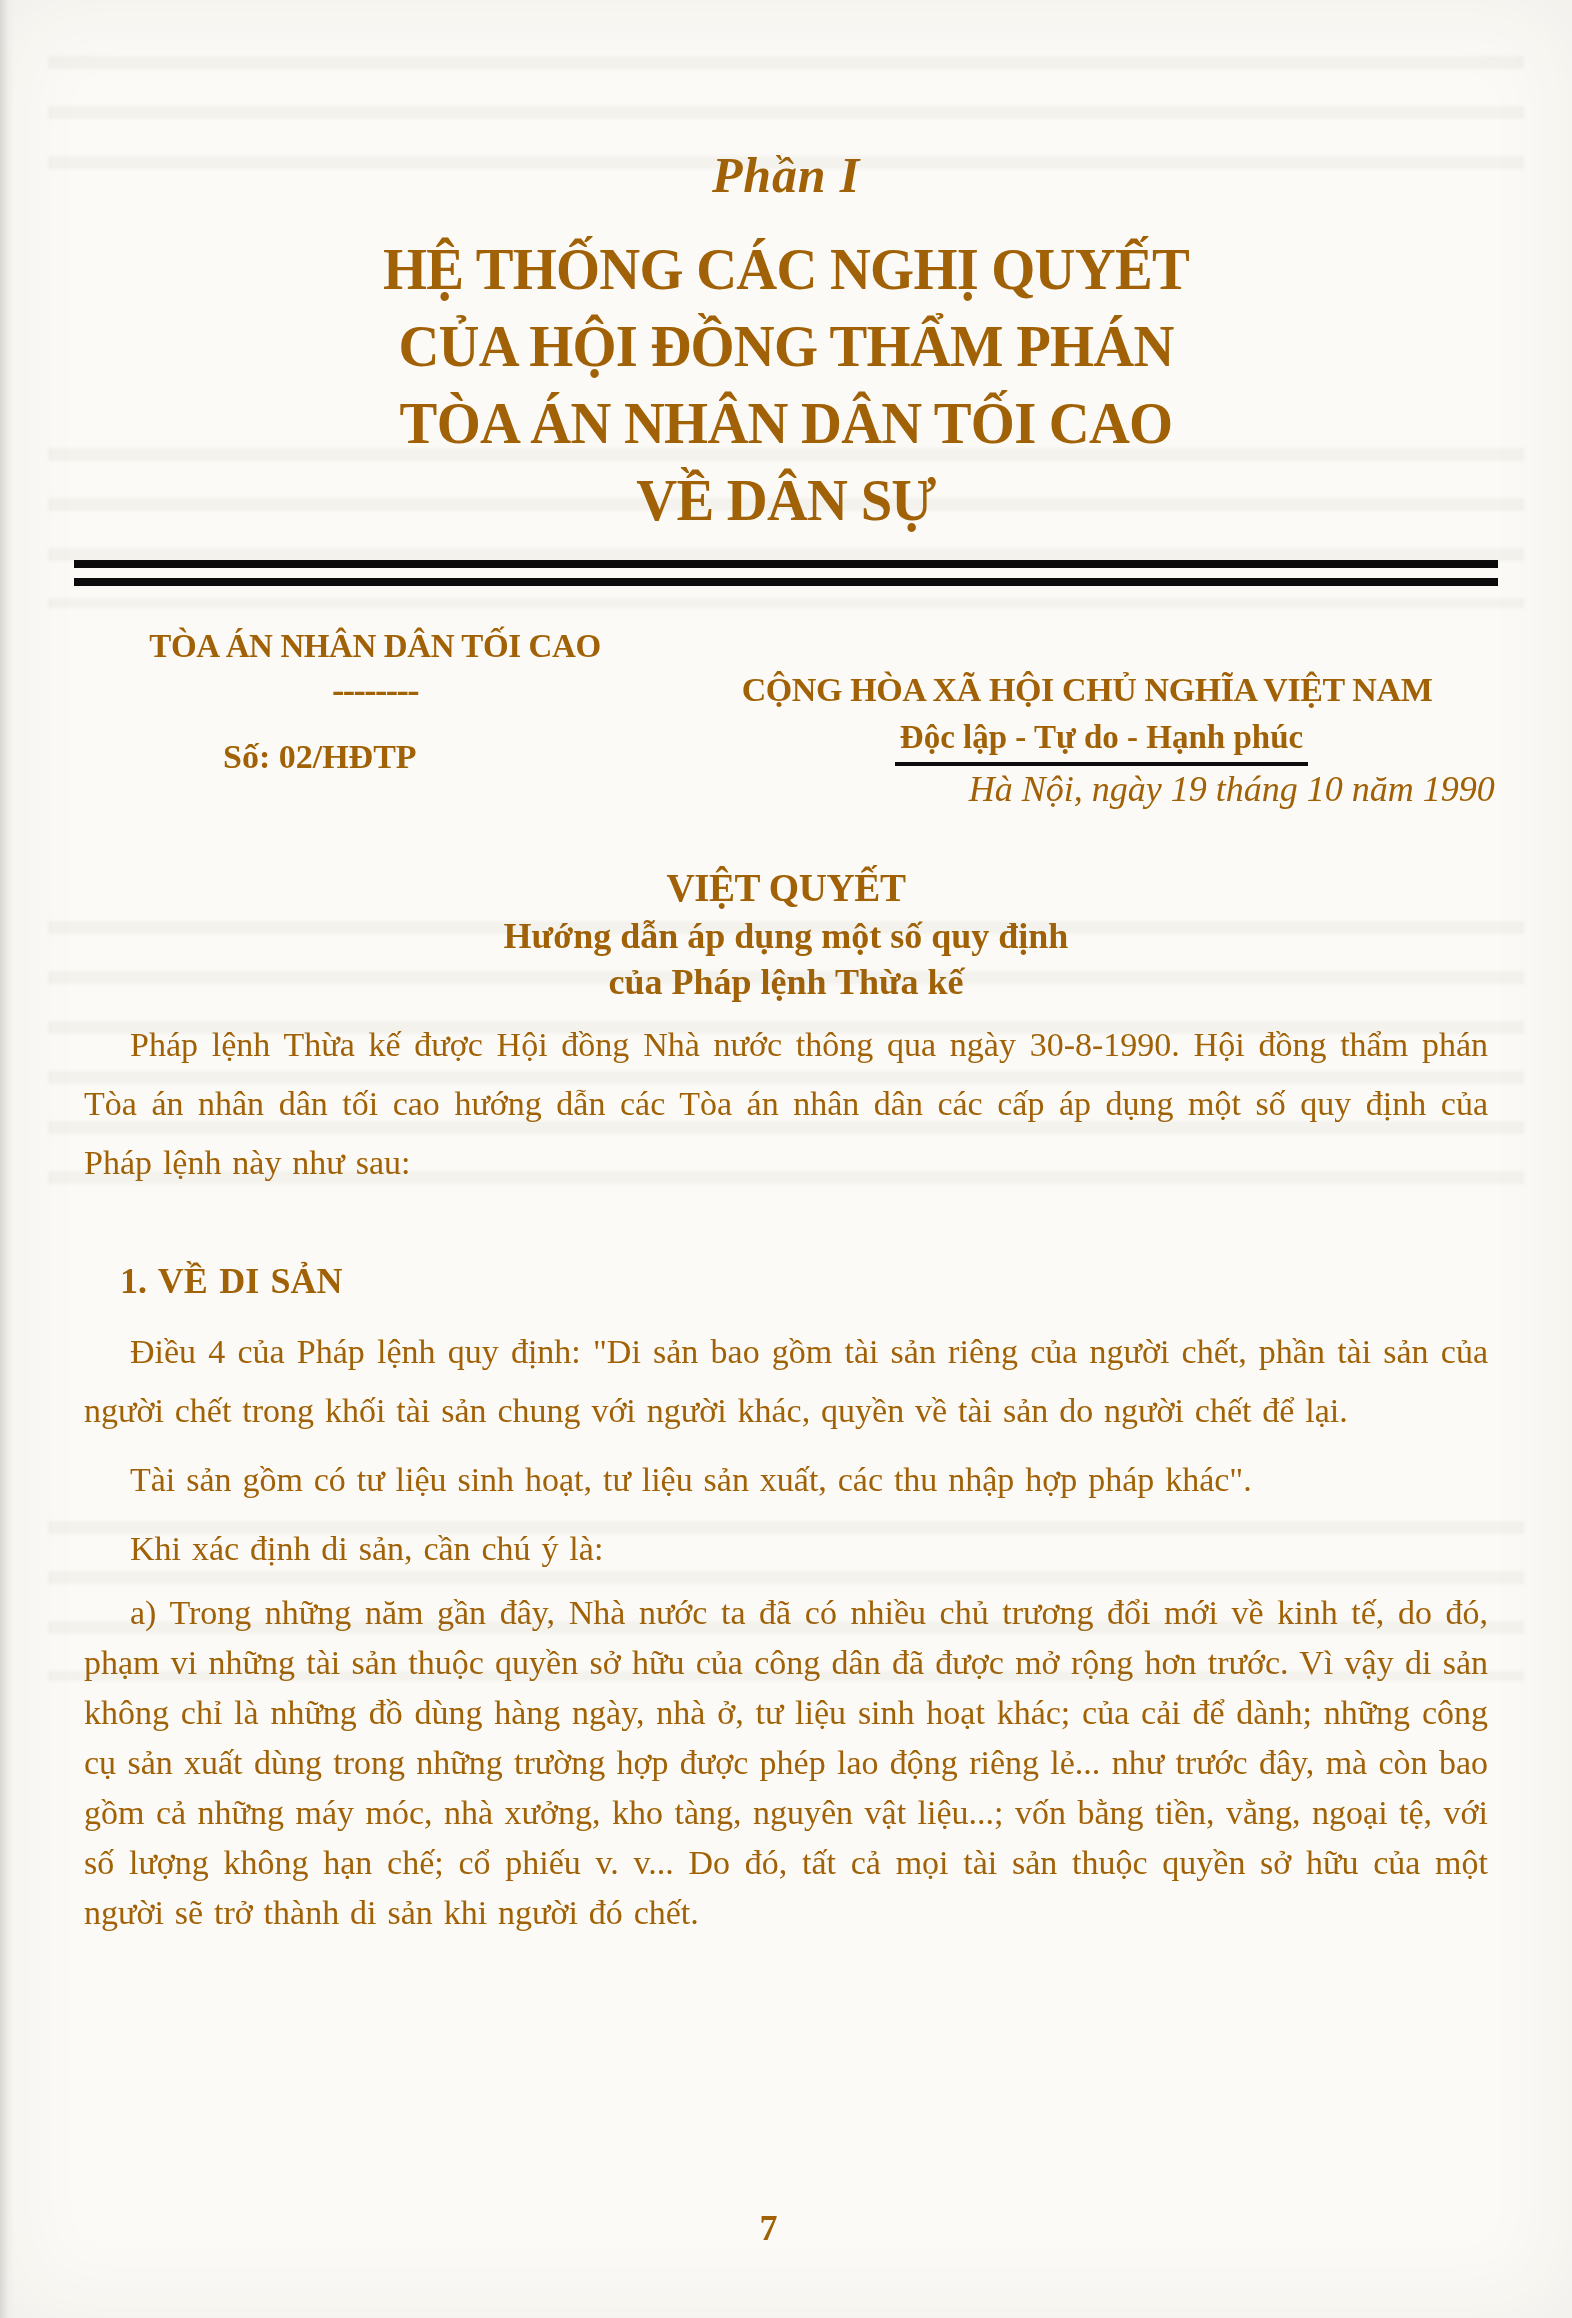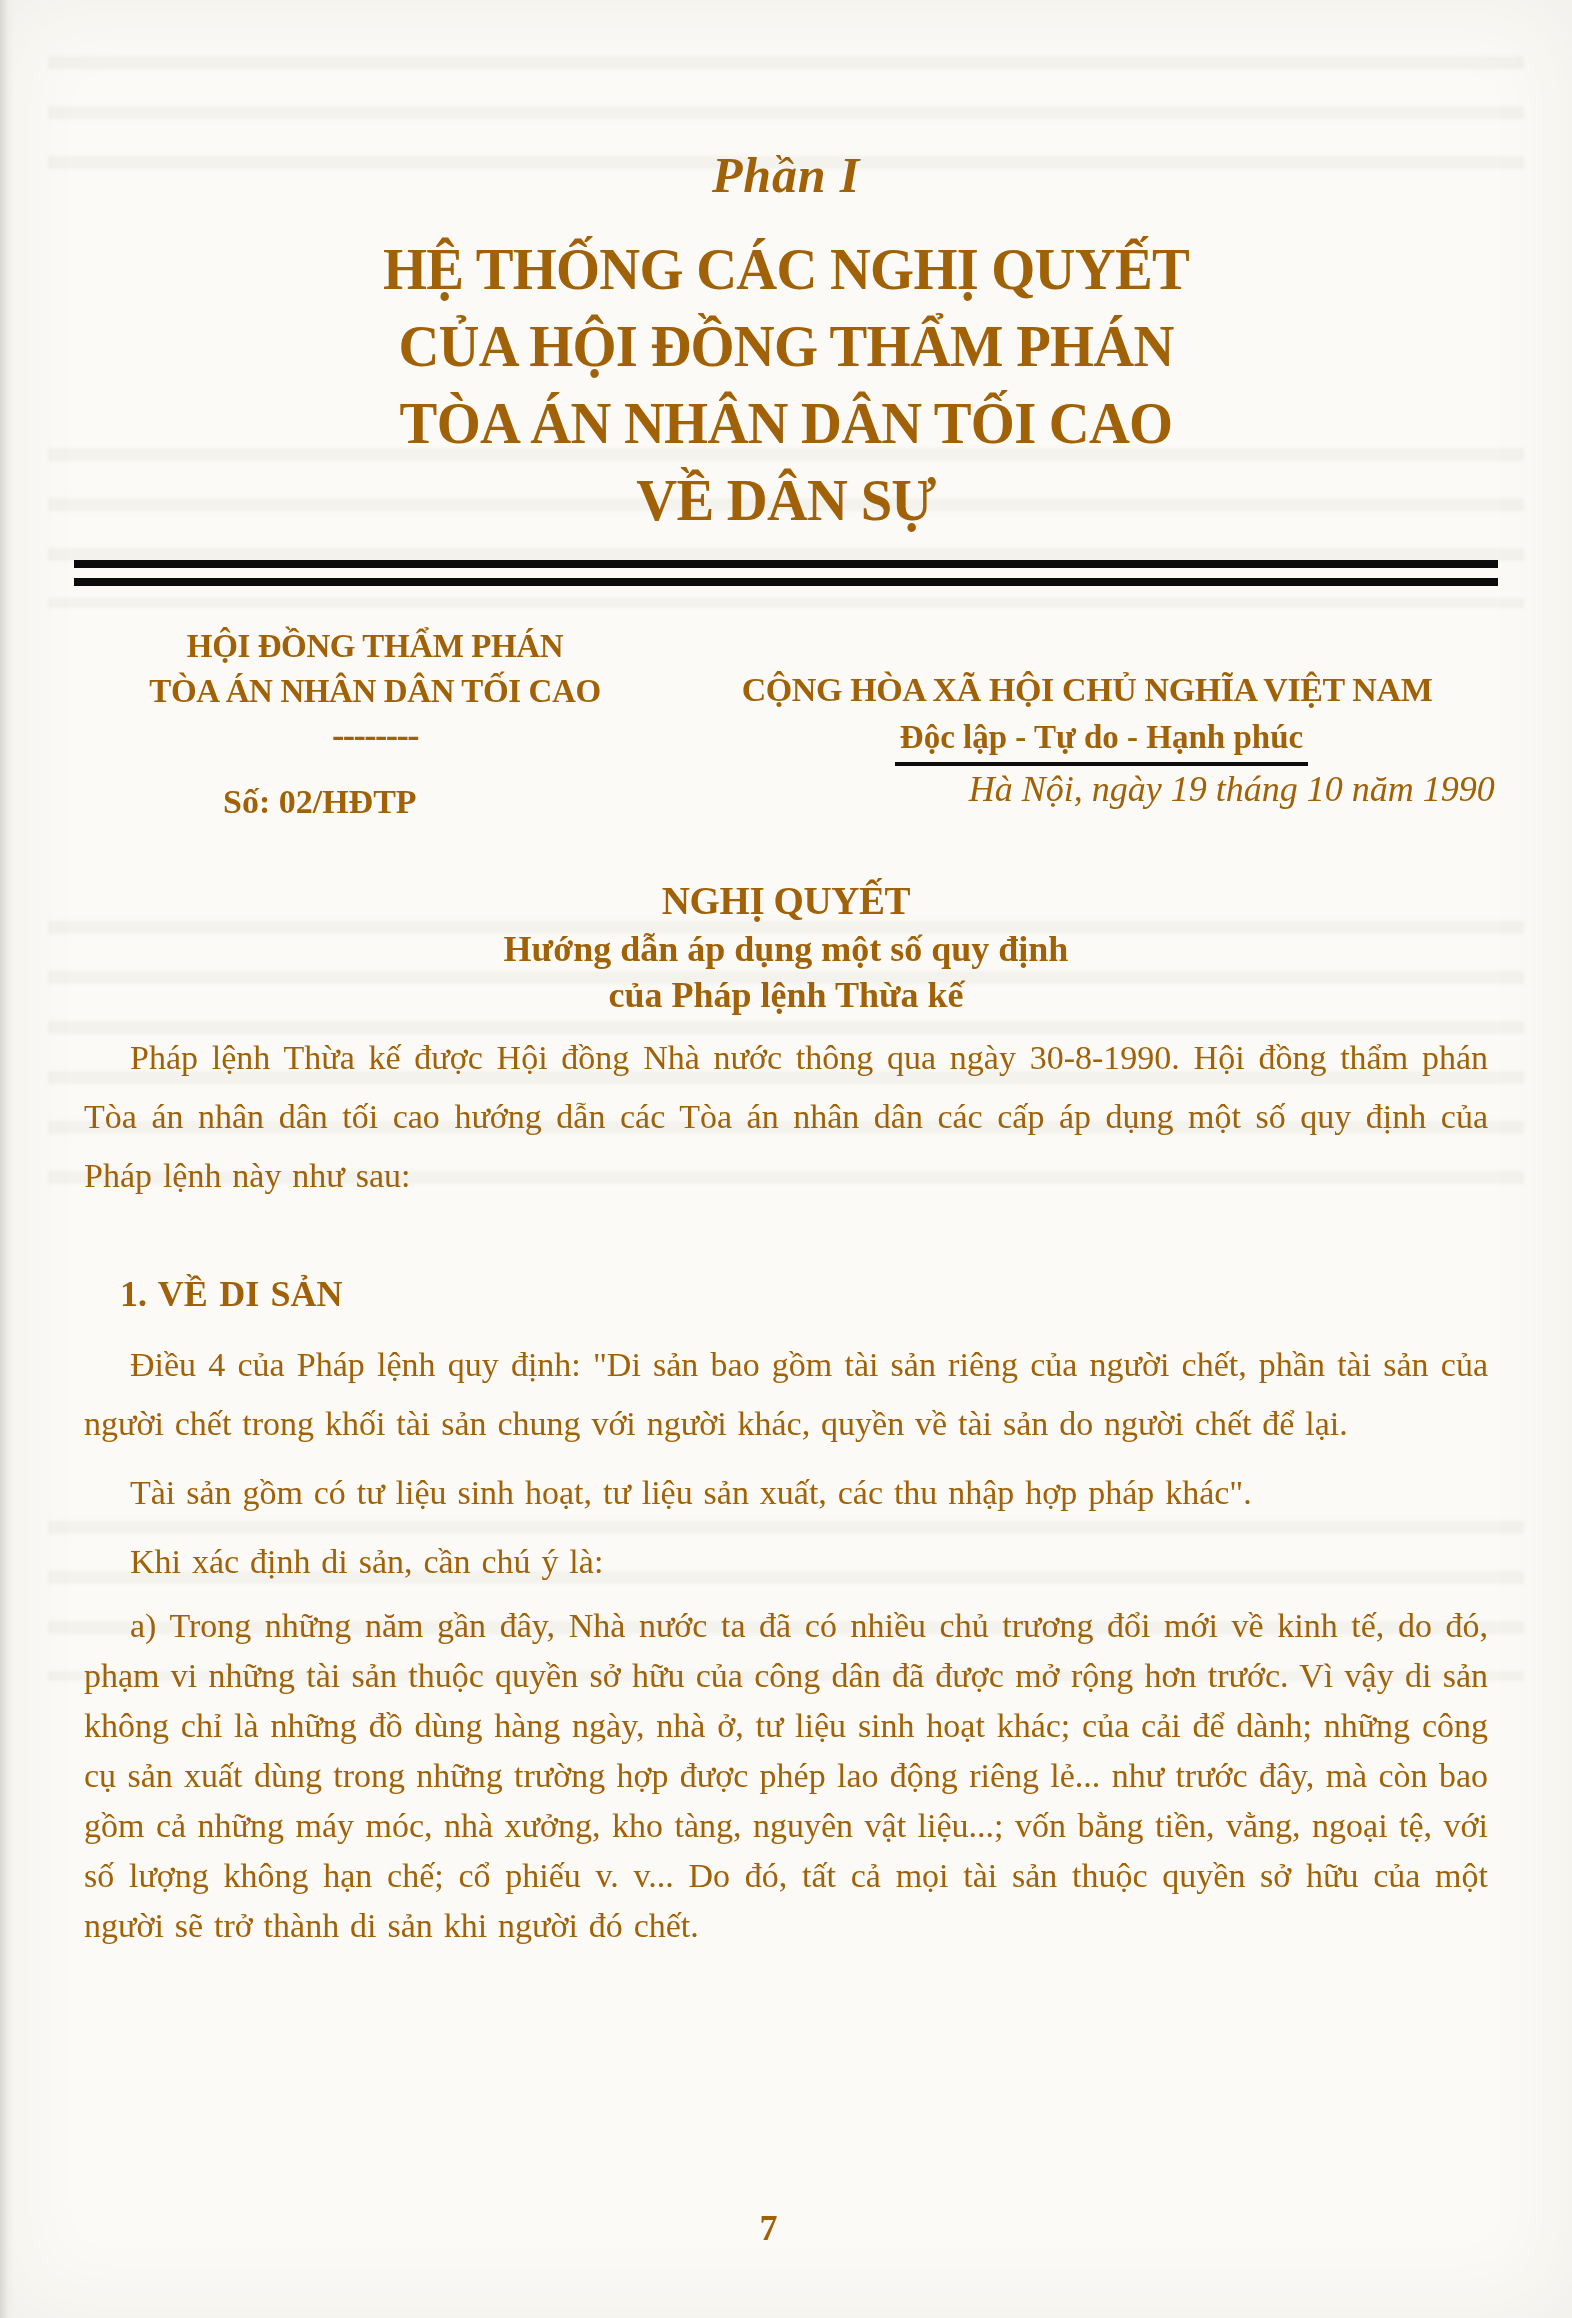--- a/index.html
+++ b/index.html
@@ -116,34 +116,33 @@
       <div>HỆ THỐNG CÁC NGHỊ QUYẾT</div>
       <div>CỦA HỘI ĐỒNG THẨM PHÁN</div>
       <div>TÒA ÁN NHÂN DÂN TỐI CAO</div>
       <div>VỀ DÂN SỰ</div>
     </div>
 
     <div class="double-rule"></div>
 
     <div class="letterhead">
       <div class="lh-left">
-        <div class="issuer-line">HỘI ĐỒNG THẨM PHÁN</div>
         <div class="issuer-line">TÒA ÁN NHÂN DÂN TỐI CAO</div>
         <div class="issuer-separator">--------</div>
         <div class="doc-number">Số: 02/HĐTP</div>
       </div>
       <div class="lh-right">
         <div class="natl-1">CỘNG HÒA XÃ HỘI CHỦ NGHĨA VIỆT NAM</div>
         <div><span class="natl-2">Độc lập - Tự do - Hạnh phúc</span></div>
         <div class="dateline">Hà Nội, ngày 19 tháng 10 năm 1990</div>
       </div>
     </div>
 
     <div class="res-head">
-      <div class="res-type">NGHỊ QUYẾT</div>
+      <div class="res-type">VIỆT QUYẾT</div>
       <div class="res-sub">Hướng dẫn áp dụng một số quy định</div>
       <div class="res-sub">của Pháp lệnh Thừa kế</div>
     </div>
 
     <div class="body-text">
       <p class="intro">Pháp lệnh Thừa kế được Hội đồng Nhà nước thông qua ngày 30-8-1990. Hội đồng thẩm phán Tòa án nhân dân tối cao hướng dẫn các Tòa án nhân dân các cấp áp dụng một số quy định của Pháp lệnh này như sau:</p>
 
       <div class="sec-heading">1. VỀ DI SẢN</div>
 
       <p class="para">Điều 4 của Pháp lệnh quy định: "Di sản bao gồm tài sản riêng của người chết, phần tài sản của người chết trong khối tài sản chung với người khác, quyền về tài sản do người chết để lại.</p>

